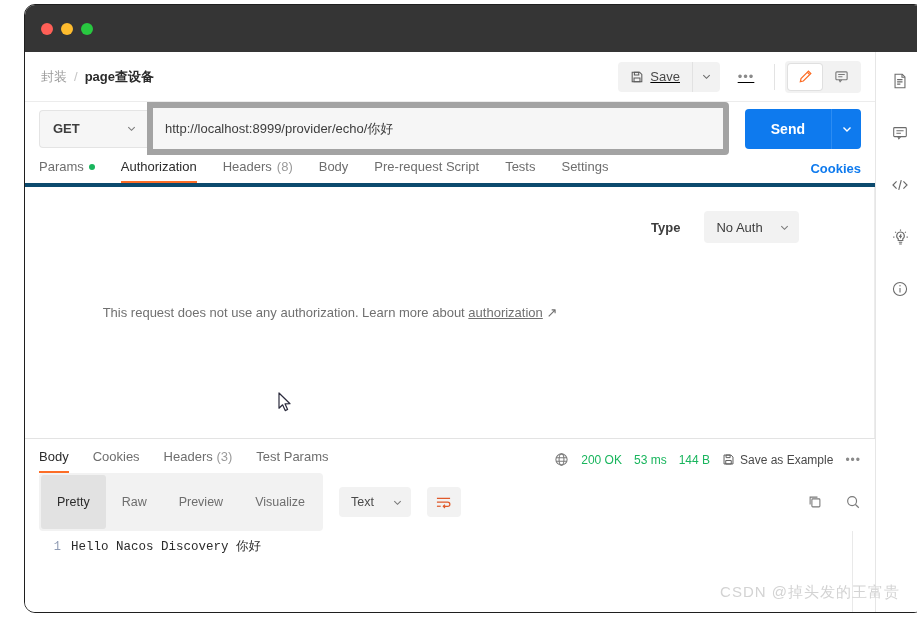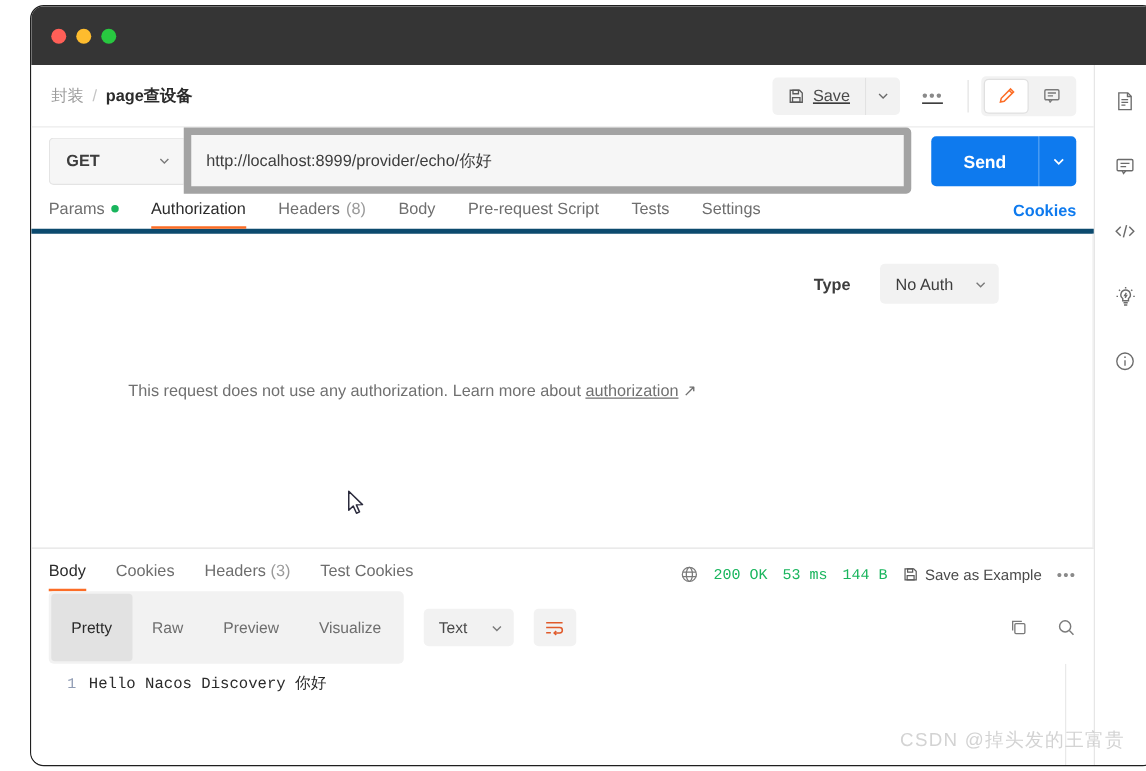--- a/index.html
+++ b/index.html
@@ -305,21 +305,21 @@
   .resptab.active { color: #2b2b2b; border-bottom-color: #fc6d26; }
   .resptab .count { color: #9a9a9a; }
   #resp-meta {
     margin-left: auto;
     display: flex;
     align-items: center;
     gap: 12px;
     padding-bottom: 6px;
     font-size: 12px;
   }
-  .meta-num { color: #19b55d; font-family: Liberation Mono, monospace; }
+  .meta-num { color: #19b55d; }
   #save-example {
     display: flex; align-items: center; gap: 5px;
     color: #4a4a4a;
     font-size: 12px;
   }
   #resp-more { color: #8a8a8a; letter-spacing: 1px; font-size: 12px; }
 
   #resp-toolbar {
     flex: 0 0 40px;
     display: flex;
@@ -553,21 +553,21 @@
             <span>Body</span>
           </div>
           <div class="resptab">
             <span>Cookies</span>
           </div>
           <div class="resptab">
             <span>Headers</span>
             <span class="count">(3)</span>
           </div>
           <div class="resptab">
-            <span>Test Cookies</span>
+            <span>Test Params</span>
           </div>
 
           <div id="resp-meta">
             <span>
               <svg width="15" height="15" viewBox="0 0 16 16" fill="none" stroke="#7a7a7a" stroke-width="1.1">
                 <circle cx="8" cy="8" r="6"></circle>
                 <ellipse cx="8" cy="8" rx="2.6" ry="6"></ellipse>
                 <path d="M2.2 6.1h11.6M2.2 9.9h11.6"></path>
               </svg>
             </span>

